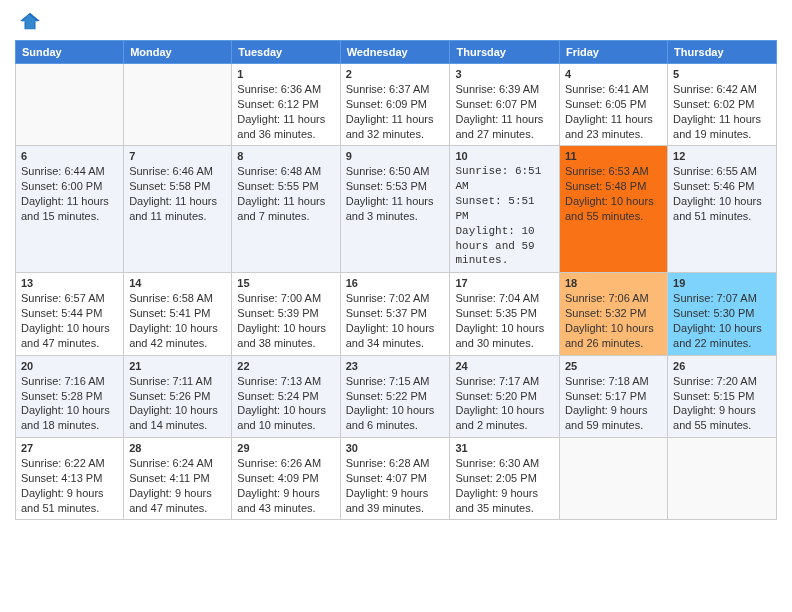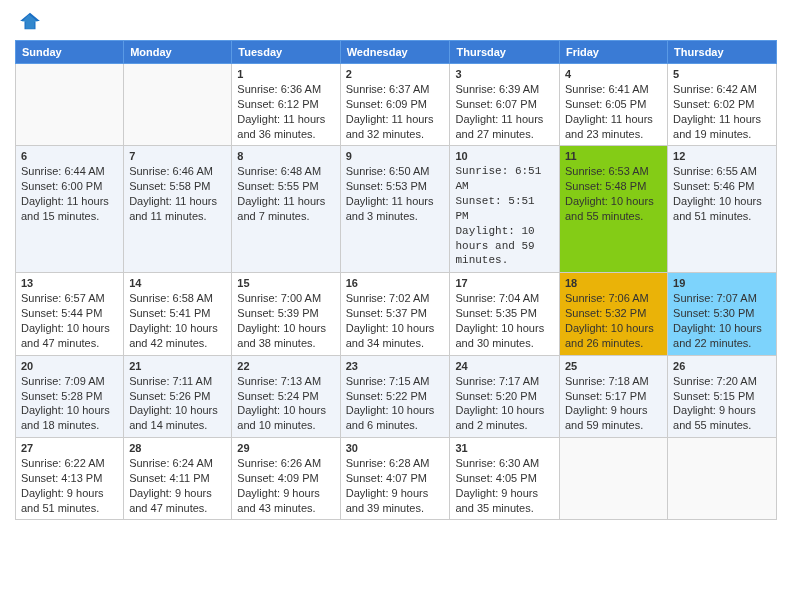--- a/index.html
+++ b/index.html
@@ -197,21 +197,21 @@
             <div class="day-info" style="white-space: pre-line;">Sunrise: 6:50 AM
 Sunset: 5:53 PM
 Daylight: 11 hours and 3 minutes.</div>
           </td>
           <td style="background: rgb(240, 244, 250);">
             <span class="day-number">10</span>
             <div class="day-info" style="white-space: pre-line; font-family: Liberation Mono, monospace;">Sunrise: 6:51 AM
 Sunset: 5:51 PM
 Daylight: 10 hours and 59 minutes.</div>
           </td>
-          <td style="background: #84cc16;">
+          <td style="background: #f97316;">
             <span class="day-number">11</span>
             <div class="day-info" style="white-space: pre-line;">Sunrise: 6:53 AM
 Sunset: 5:48 PM
 Daylight: 10 hours and 55 minutes.</div>
           </td>
           <td style="background: rgb(240, 244, 250);">
             <span class="day-number">12</span>
             <div class="day-info" style="white-space: pre-line;">Sunrise: 6:55 AM
 Sunset: 5:46 PM
 Daylight: 10 hours and 51 minutes.</div>
@@ -241,37 +241,37 @@
             <div class="day-info" style="white-space: pre-line;">Sunrise: 7:02 AM
 Sunset: 5:37 PM
 Daylight: 10 hours and 34 minutes.</div>
           </td>
           <td style="background: rgb(255, 255, 255);">
             <span class="day-number">17</span>
             <div class="day-info" style="white-space: pre-line;">Sunrise: 7:04 AM
 Sunset: 5:35 PM
 Daylight: 10 hours and 30 minutes.</div>
           </td>
-          <td style="background: #eab308; margin-left: 24px;">
+          <td style="background: #fdba74; margin-left: 24px;">
             <span class="day-number">18</span>
             <div class="day-info" style="white-space: pre-line;">Sunrise: 7:06 AM
 Sunset: 5:32 PM
 Daylight: 10 hours and 26 minutes.</div>
           </td>
           <td style="background: #7dd3fc;">
             <span class="day-number">19</span>
             <div class="day-info" style="white-space: pre-line;">Sunrise: 7:07 AM
 Sunset: 5:30 PM
 Daylight: 10 hours and 22 minutes.</div>
           </td>
         </tr>
         <tr>
           <td style="background: rgb(240, 244, 250);">
             <span class="day-number">20</span>
-            <div class="day-info" style="white-space: pre-line;">Sunrise: 7:09 AM
+            <div class="day-info" style="white-space: pre-line;">Sunrise: 7:16 AM
 Sunset: 5:28 PM
 Daylight: 10 hours and 18 minutes.</div>
           </td>
           <td style="background: rgb(240, 244, 250);">
             <span class="day-number">21</span>
             <div class="day-info" style="white-space: pre-line;">Sunrise: 7:11 AM
 Sunset: 5:26 PM
 Daylight: 10 hours and 14 minutes.</div>
           </td>
           <td style="background: rgb(240, 244, 250);">
@@ -326,21 +326,21 @@
           </td>
           <td style="background: rgb(255, 255, 255);">
             <span class="day-number">30</span>
             <div class="day-info" style="white-space: pre-line;">Sunrise: 6:28 AM
 Sunset: 4:07 PM
 Daylight: 9 hours and 39 minutes.</div>
           </td>
           <td style="background: rgb(255, 255, 255);">
             <span class="day-number">31</span>
             <div class="day-info" style="white-space: pre-line;">Sunrise: 6:30 AM
-Sunset: 4:05 PM
+Sunset: 2:05 PM
 Daylight: 9 hours and 35 minutes.</div>
           </td>
           <td class="empty-cell"></td>
           <td class="empty-cell"></td>
         </tr>
       </tbody>
   </table>
 </div>
 
 </body></html>

